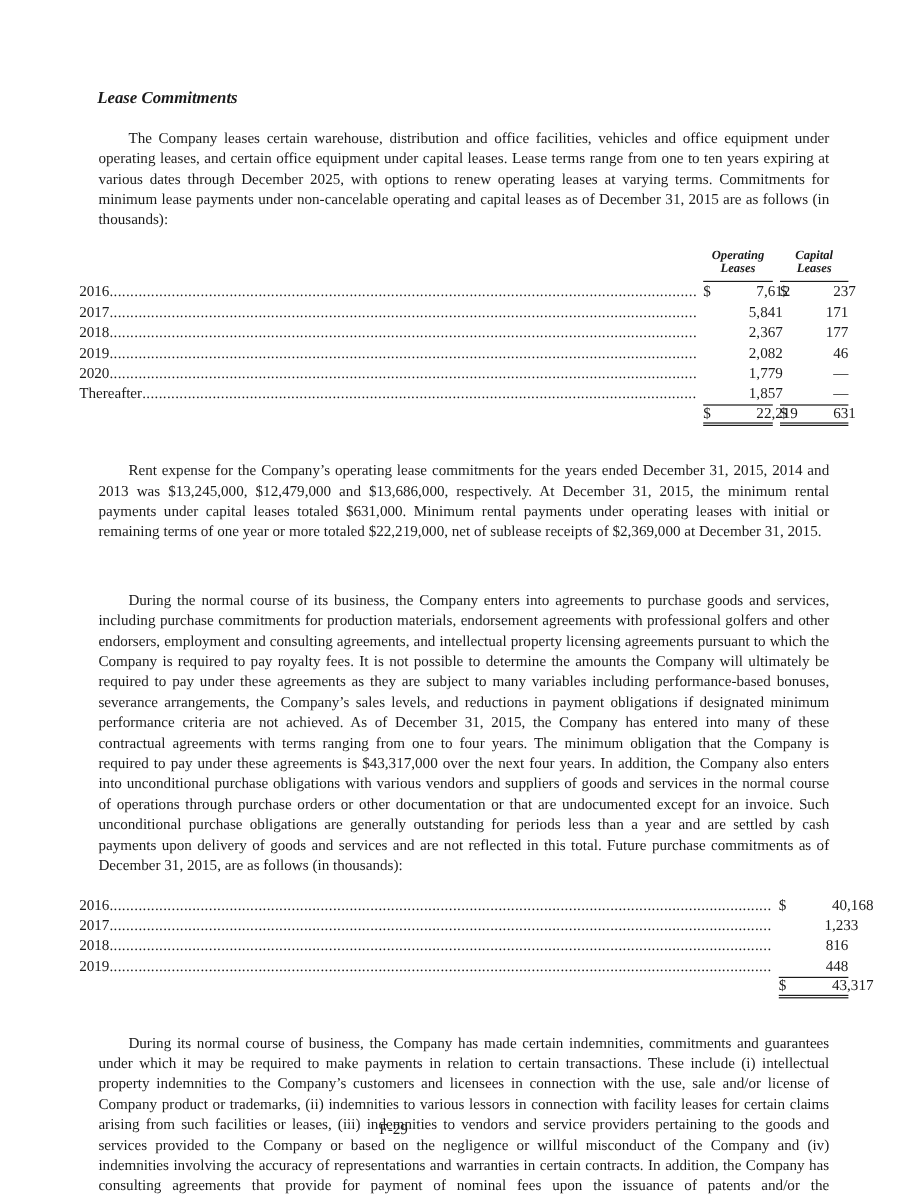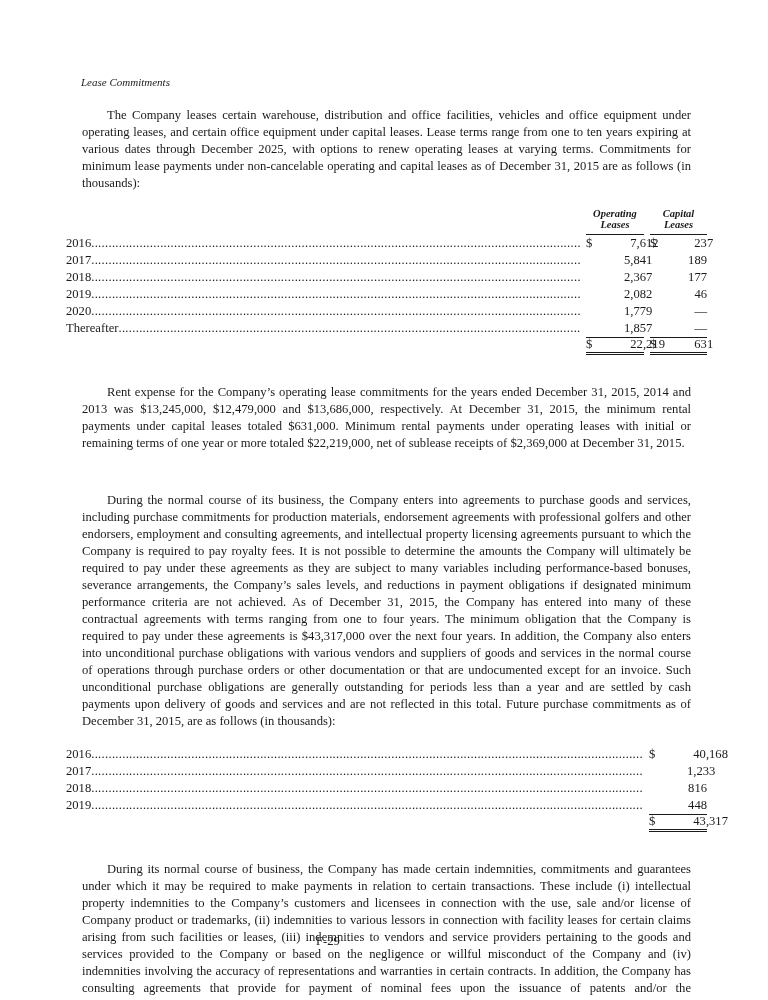--- a/index.html
+++ b/index.html
@@ -3,21 +3,21 @@
 <meta charset="utf-8">
 <style>
   html, body { margin: 0; padding: 0; background: #ffffff; }
   body {
     width: 768px; height: 1000px; position: relative; overflow: hidden;
     font-family: "Liberation Serif", serif; color: #1a1a1a;
     font-size: 12.6px; line-height: 17px;
   }
   .page { position: absolute; left: 66px; top: 74px; width: 641px; }
   h3 {
-    font-style: italic; font-weight: normal; font-size: 11px;
+    font-style: italic; font-weight: bold; font-size: 14px;
     margin: 0 0 2px 15px; line-height: 17px;
   }
   p {
     margin: 16px; text-align: justify; text-indent: 25px;
   }
   .sp8 { height: 8px; }
   .sp14 { height: 14px; }
 
   
   .ltable { position: relative; margin-top: 13px; }
@@ -74,21 +74,21 @@
           </div>
         </div>
         <div class="row">
           <div class="lbl"><span>2017</span><span class="dots">................................................................................................................................................................................................................................................................................................................................................................................................................</span></div>
           <div class="cell op">
             <span class="cur"></span>
             <span class="val">5,841</span>
           </div>
           <div class="cell cap">
             <span class="cur"></span>
-            <span class="val">189</span>
+            <span class="val">171</span>
           </div>
         </div>
         <div class="row">
           <div class="lbl"><span>2018</span><span class="dots">................................................................................................................................................................................................................................................................................................................................................................................................................</span></div>
           <div class="cell op">
             <span class="cur"></span>
             <span class="val">2,367</span>
           </div>
           <div class="cell cap">
             <span class="cur"></span>

